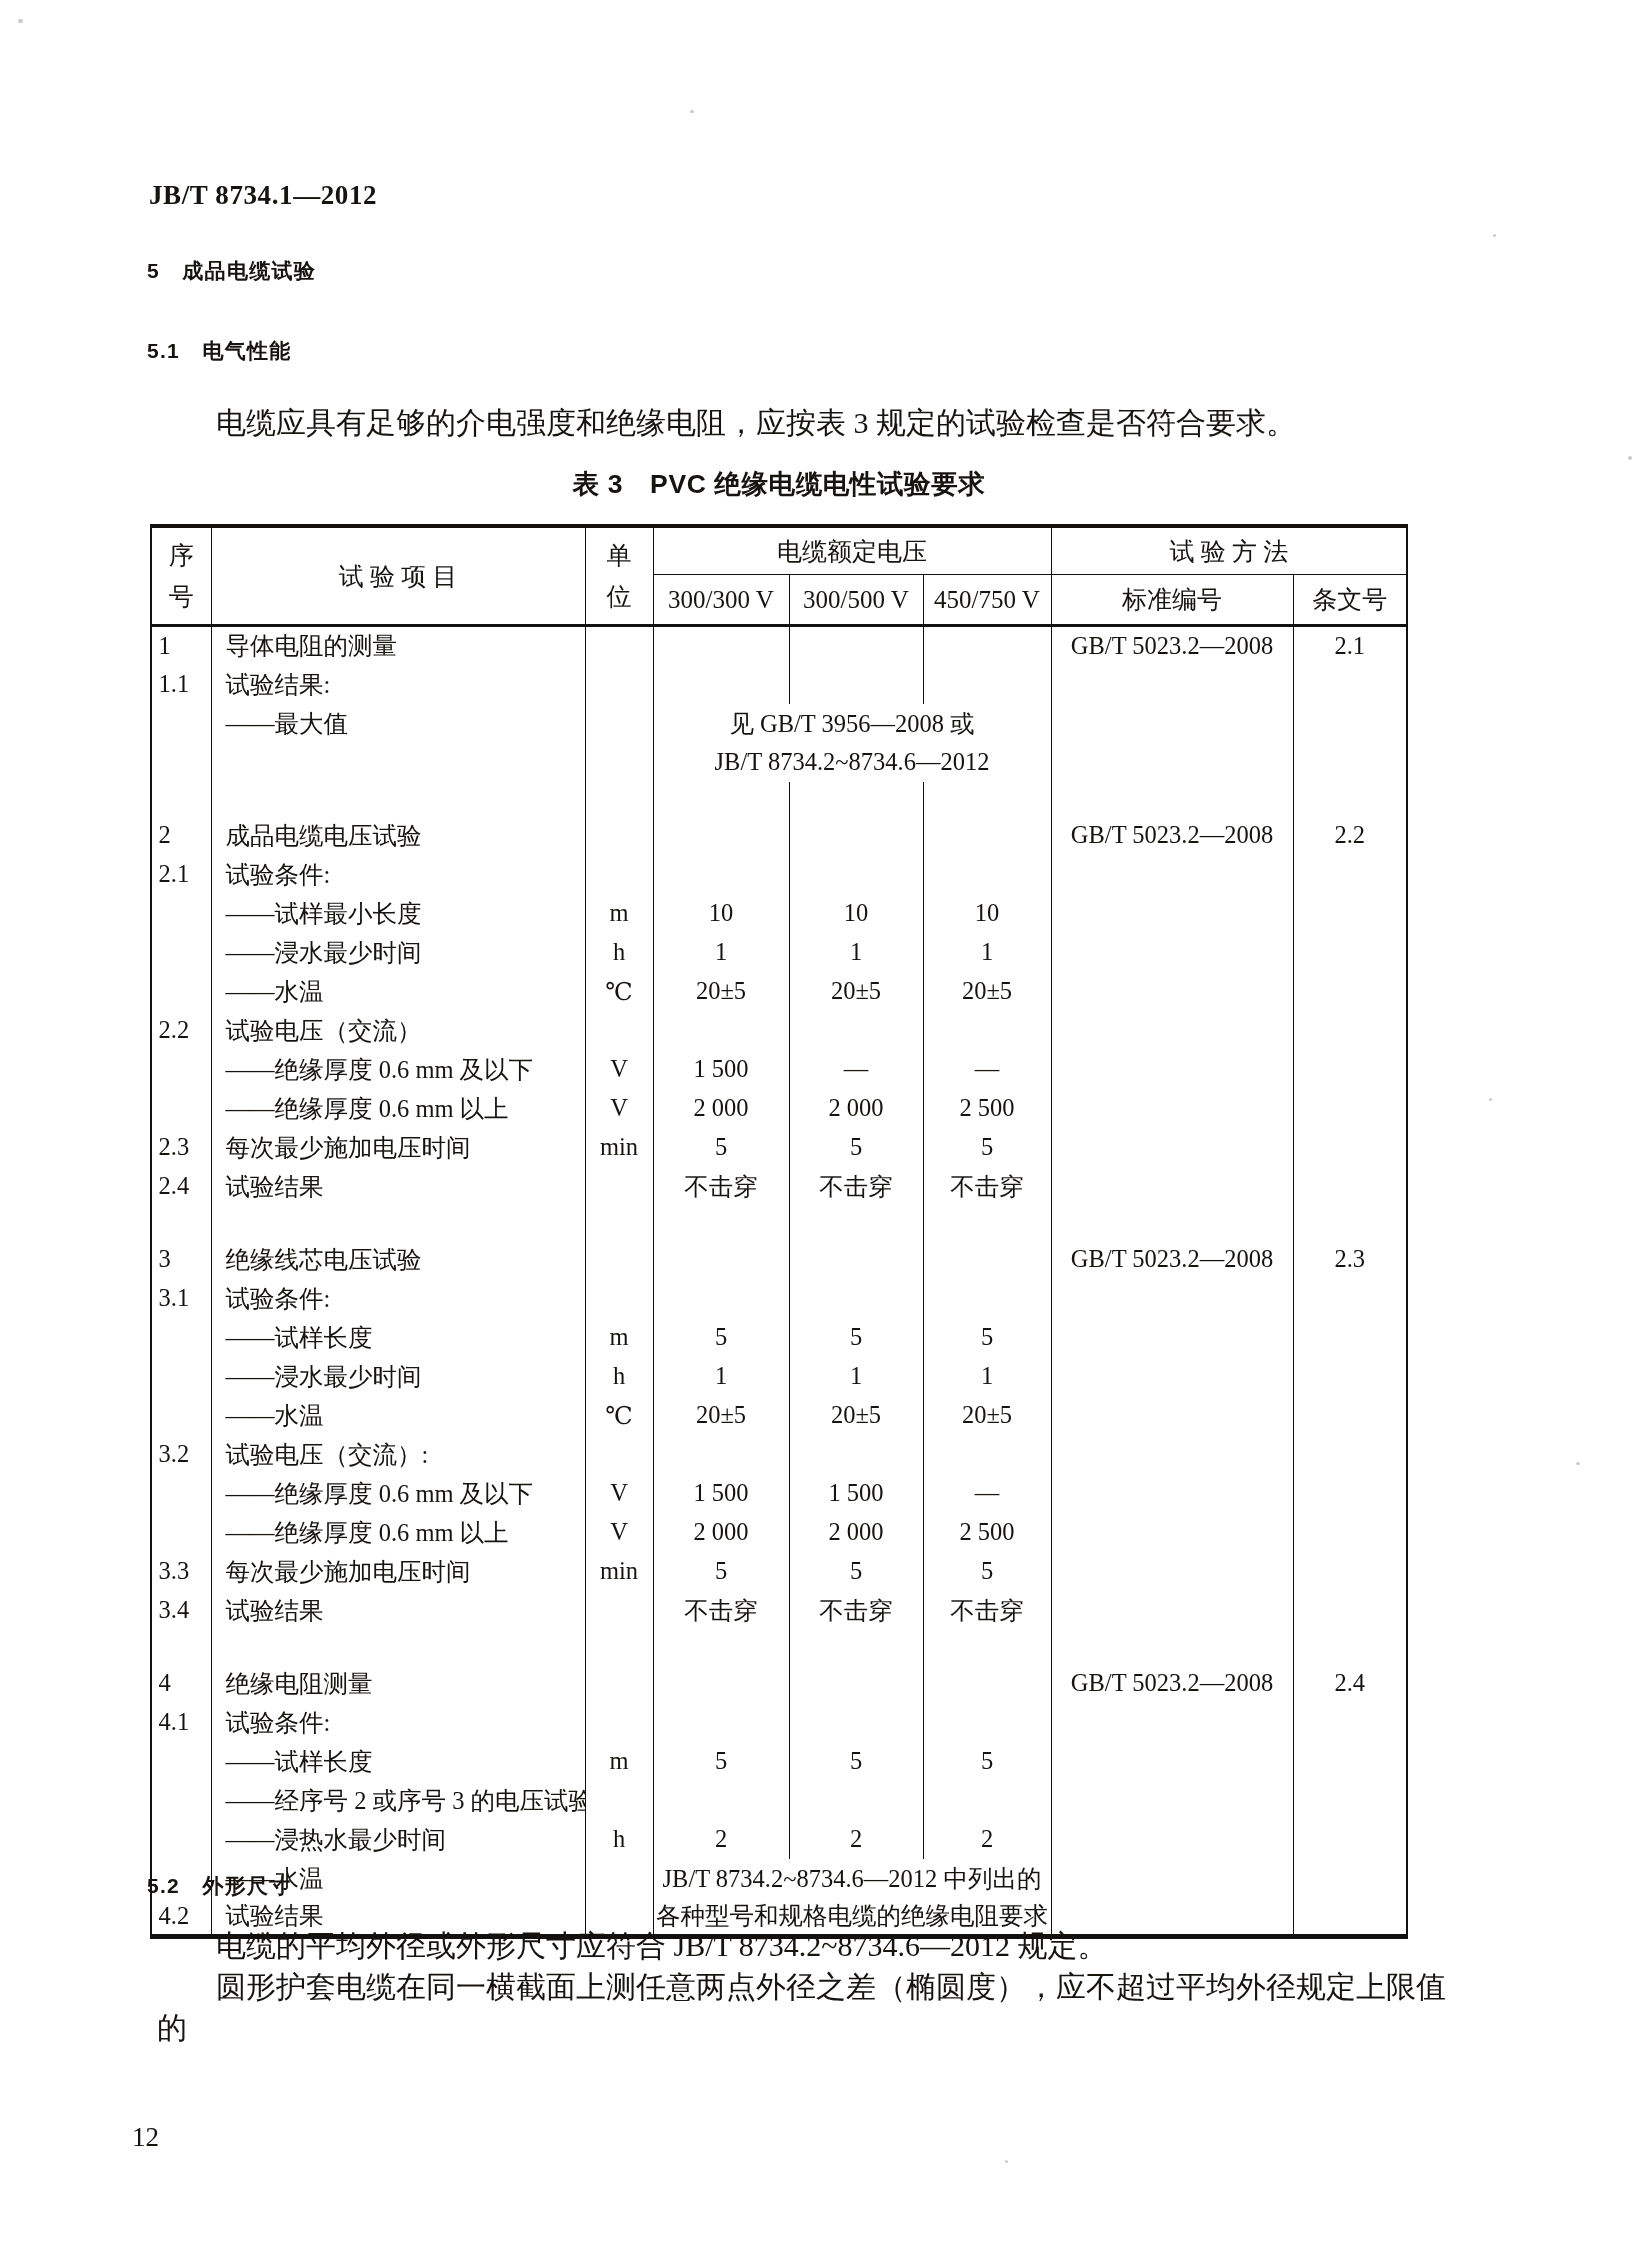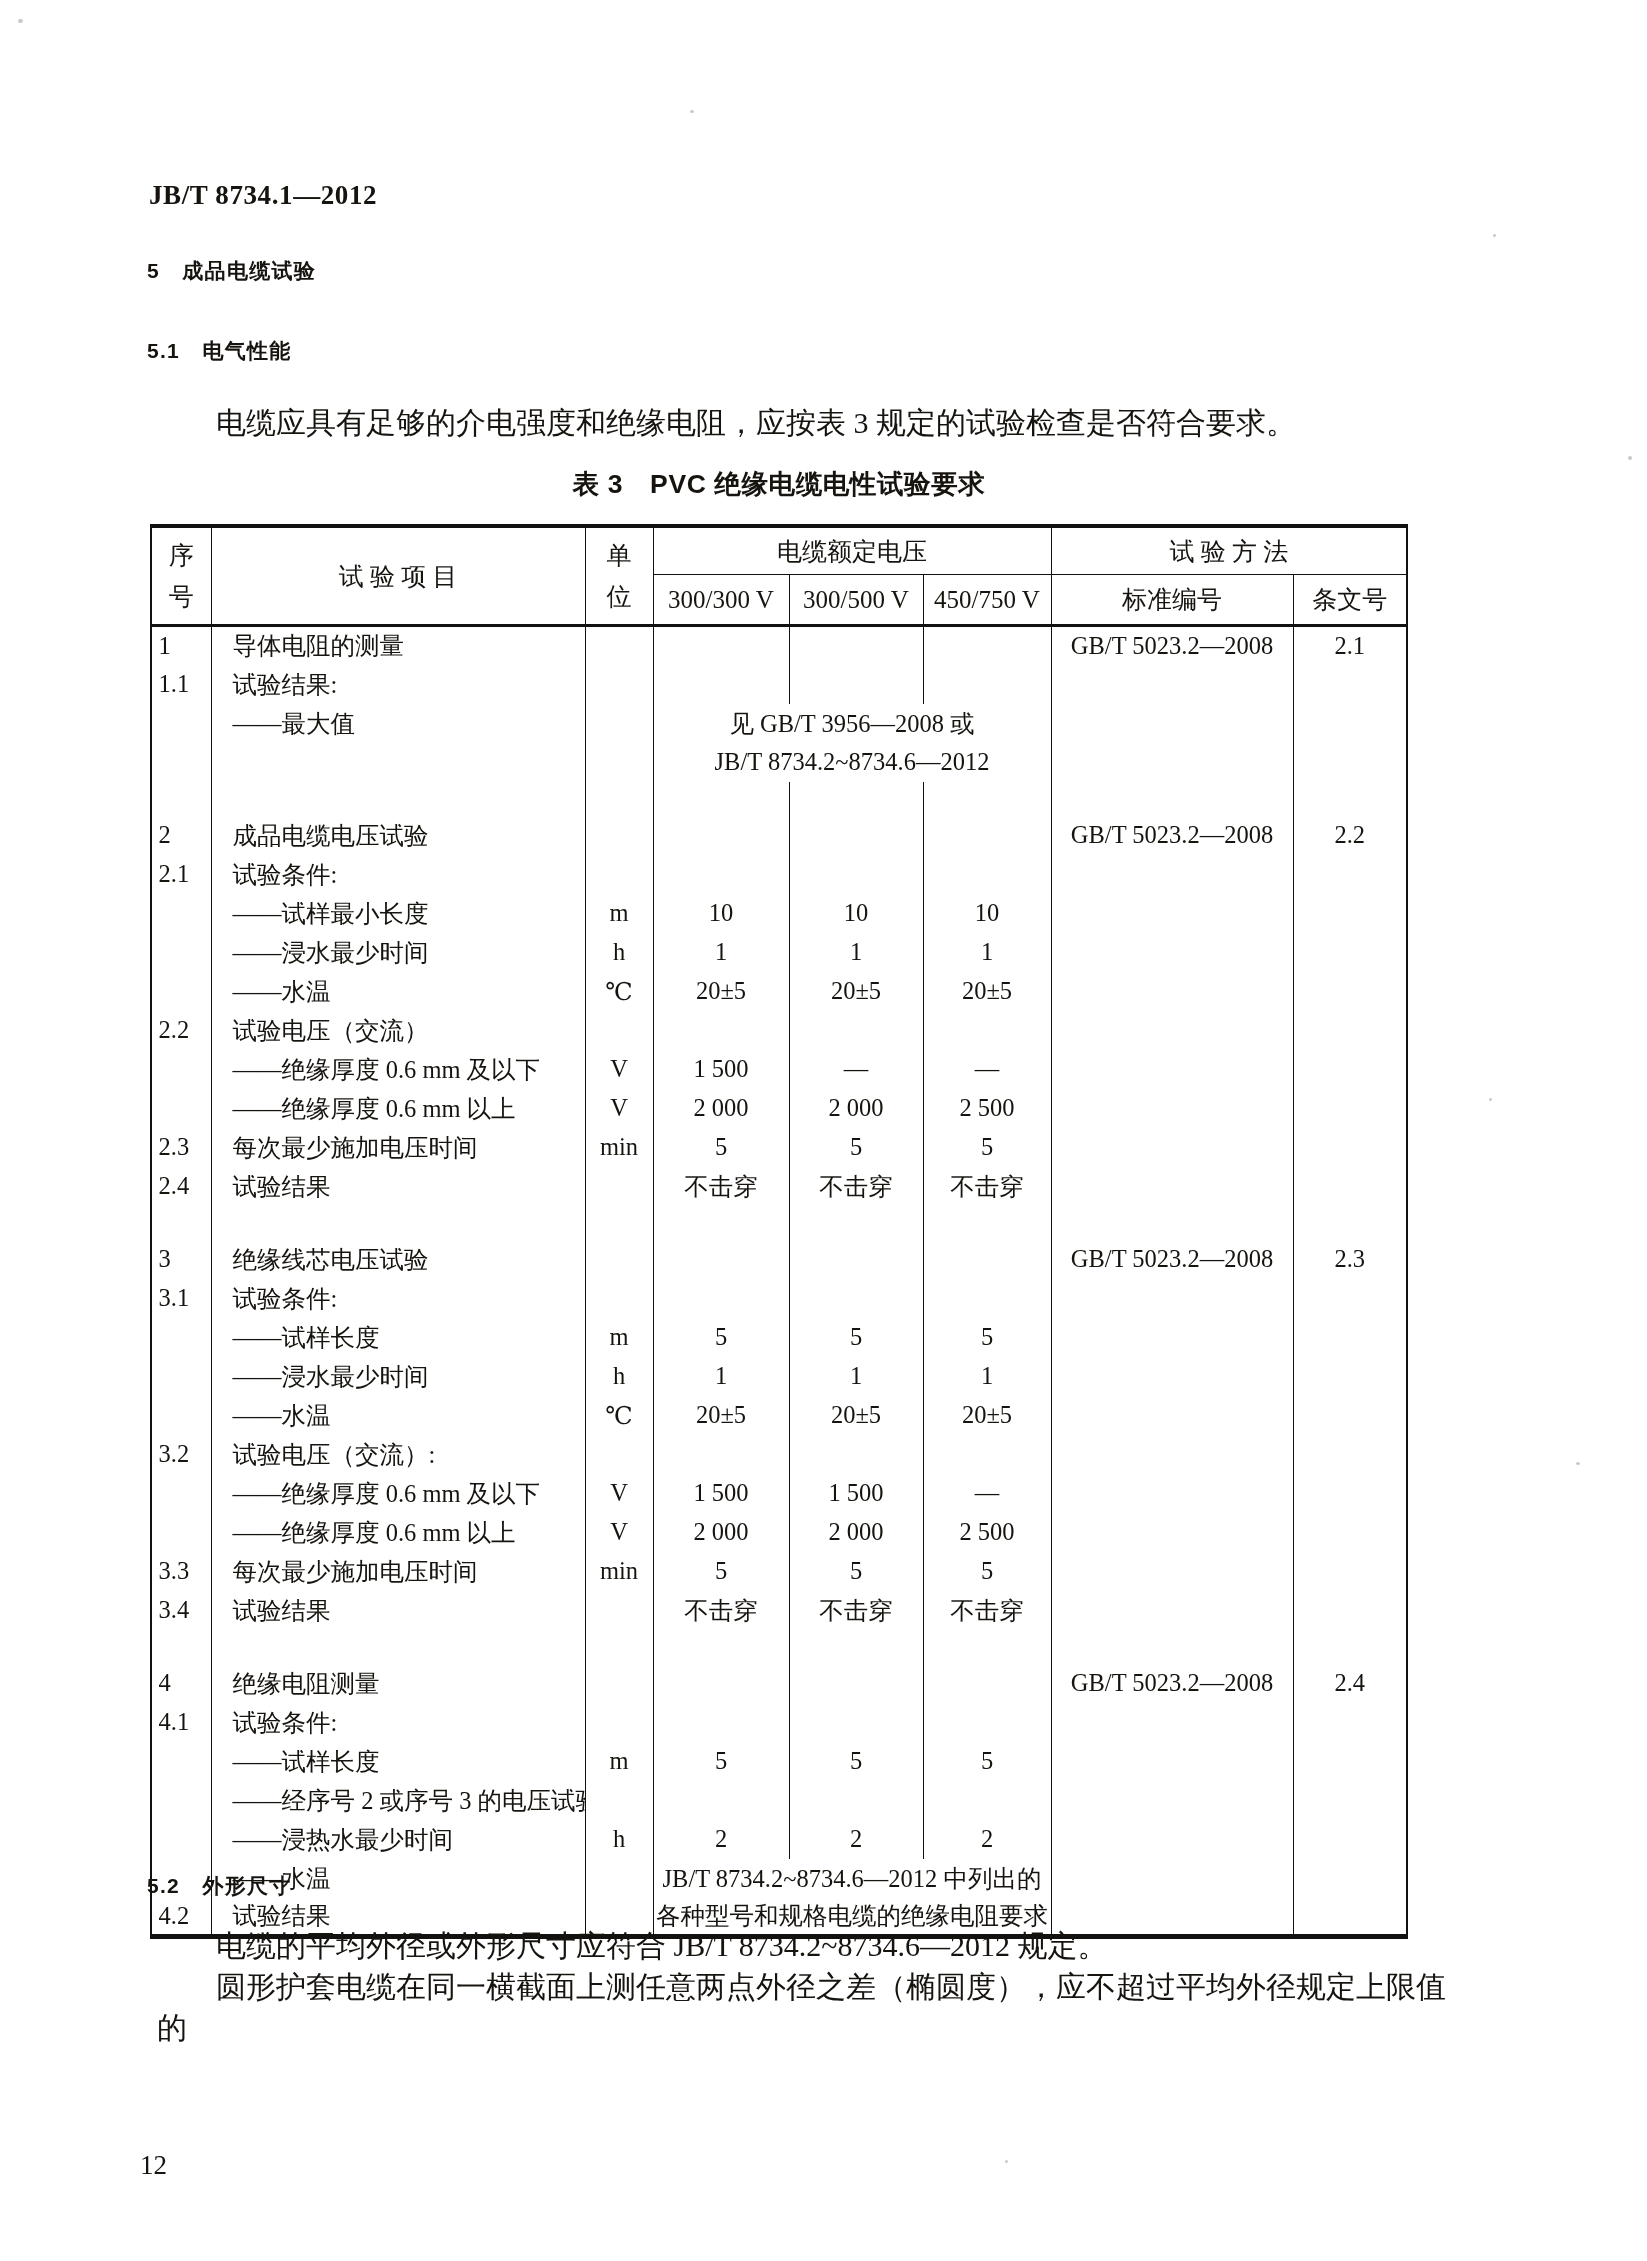--- a/index.html
+++ b/index.html
@@ -27,23 +27,22 @@
   .h-s52{top:1872px;}
   .body-par{
     position:absolute;left:150px;width:1292px;
     font-size:30px;line-height:41px;
     text-indent:59px;margin:7px;
   }
   .par-51{top:395px;}
   .par-52{top:1918px;width:1298px;}
   .par-52 p{margin:0;text-indent:59px;}
   .page-number{
-    position:absolute;left:140px;top:2122px;
+    position:absolute;left:132px;top:2122px;
     font-size:27px;
-    margin-top:28px;
   }
   
   .table-caption{
     position:absolute;left:150px;top:466px;width:1258px;
     text-align:center;
     font-family:"Liberation Sans","DejaVu Sans",sans-serif;
     font-size:26.5px;font-weight:700;letter-spacing:0.6px;
   }
   table.t3{
     position:absolute;left:150px;top:524px;
@@ -71,21 +70,21 @@
   }
   .t3 td{
     border-left:1.9px solid #121110;border-right:1.9px solid #121110;
     padding:0;vertical-align:middle;
     text-align:center;
     overflow:hidden;white-space:nowrap;
   }
   .t3 tbody tr{height:39px;}
   .t3 tbody tr.blank{height:34px;}
   .t3 td.c-no{text-align:left;padding-left:6.5px;}
-  .t3 td.c-item{text-align:left;padding-left:21px;}
+  .t3 td.c-item{text-align:left;padding-left:14px;}
   .t3 td.c-span{text-align:center;}
   
   .speck{position:absolute;background:rgba(40,40,40,.25);border-radius:50%;}
 </style>
 </head>
 <body>
 
 <div class="page">
 
   <div class="doc-number">JB/T 8734.1—2012</div>

